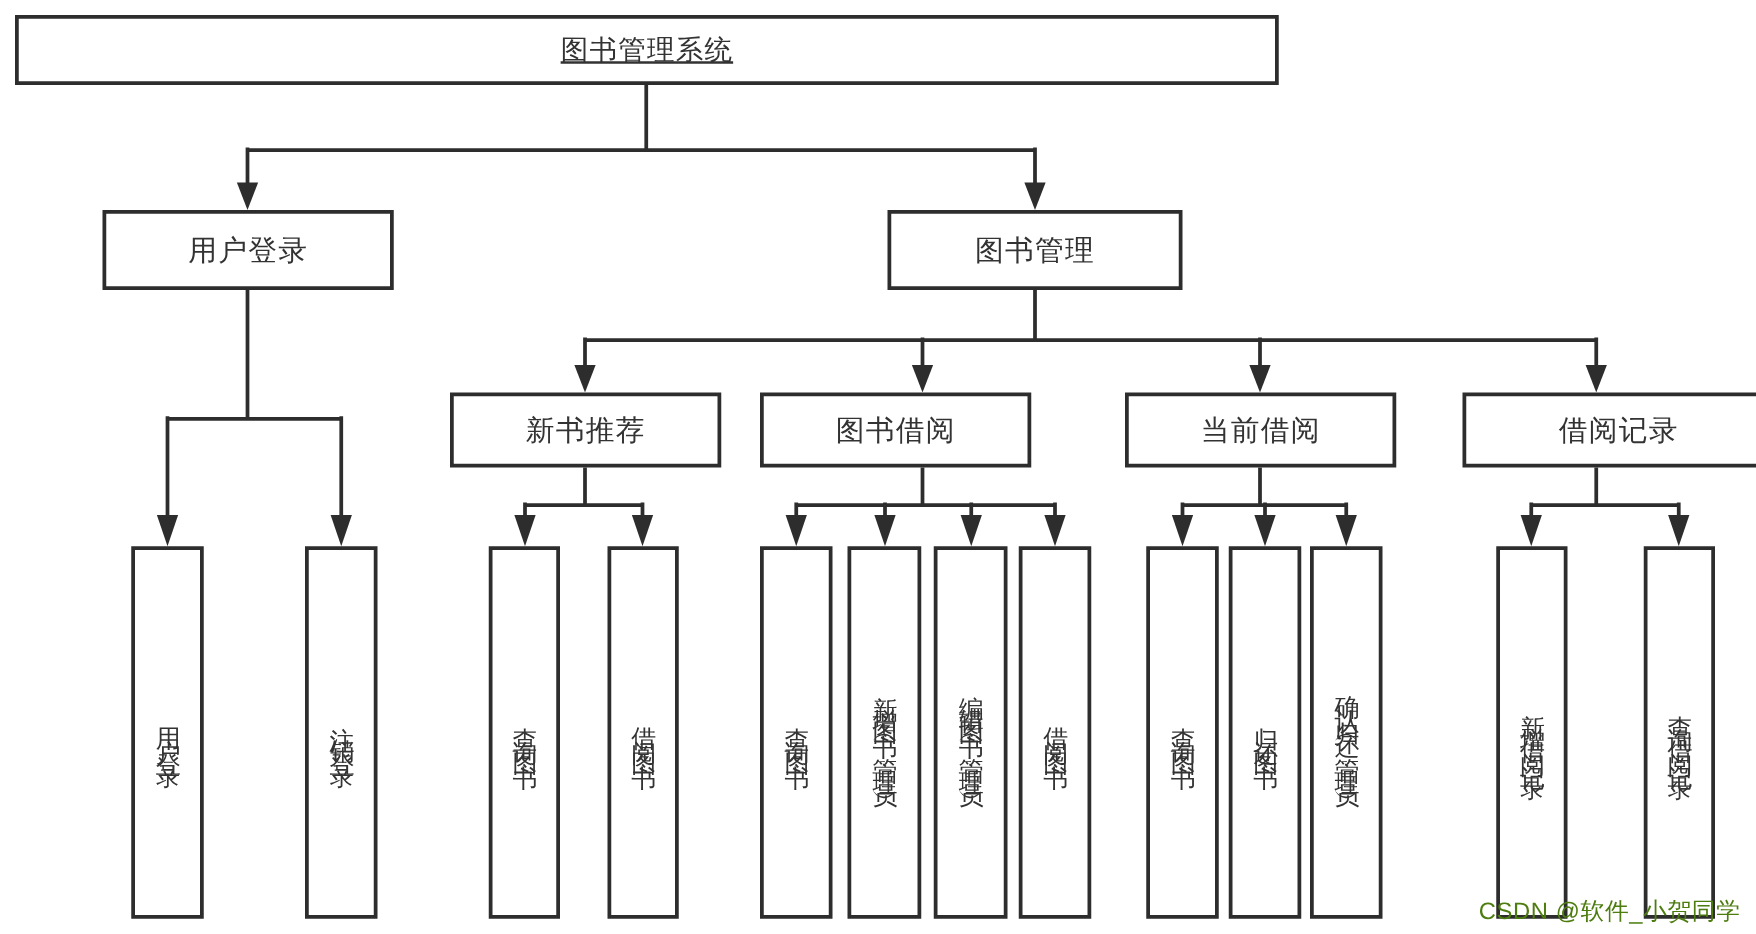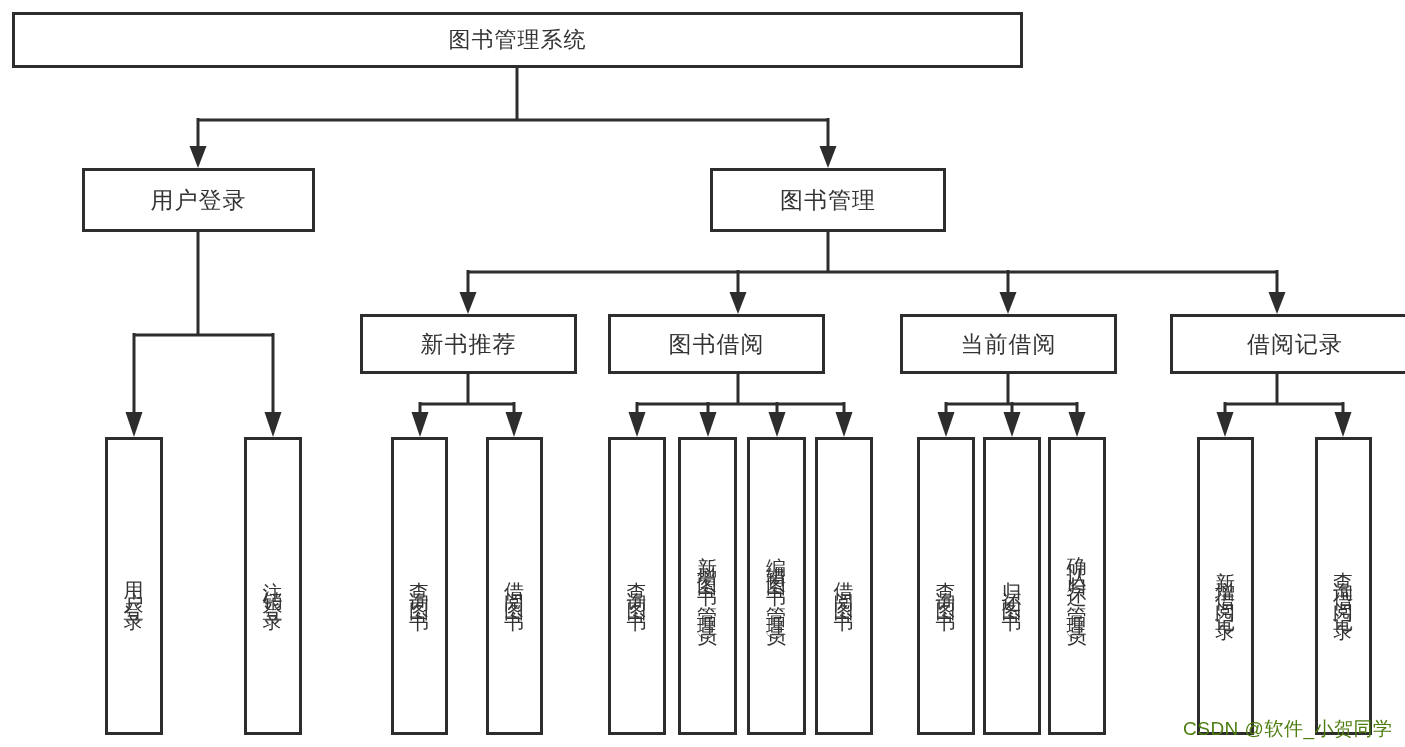--- a/index.html
+++ b/index.html
@@ -134,21 +134,21 @@
     <g>
       <path d="M1277 372 V404"></path>
       <path d="M1225 404 H1343"></path>
       <path d="M1225 402 V414"></path>
       <path d="M1343 402 V414"></path>
       <polygon points="1216.5,412 1233.5,412 1225,437" fill="#2d2d2d" stroke="none"></polygon>
       <polygon points="1334.5,412 1351.5,412 1343,437" fill="#2d2d2d" stroke="none"></polygon>
     </g>
   </svg>
 
-  <div class="node h root" style="left:12px; top:12px; width:1011px; height:56px;">
+  <div class="node h root" style="left:12px; top:12px; width:1011px; height:56px;text-decoration:underline;">
     <span>图书管理系统</span>
   </div>
 
   <div class="node h" style="left:82px; top:168px; width:233px; height:64px;">
     <span>用户登录</span>
   </div>
   <div class="node h" style="left:710px; top:168px; width:236px; height:64px;justify-content:center;">
     <span>图书管理</span>
   </div>
 

